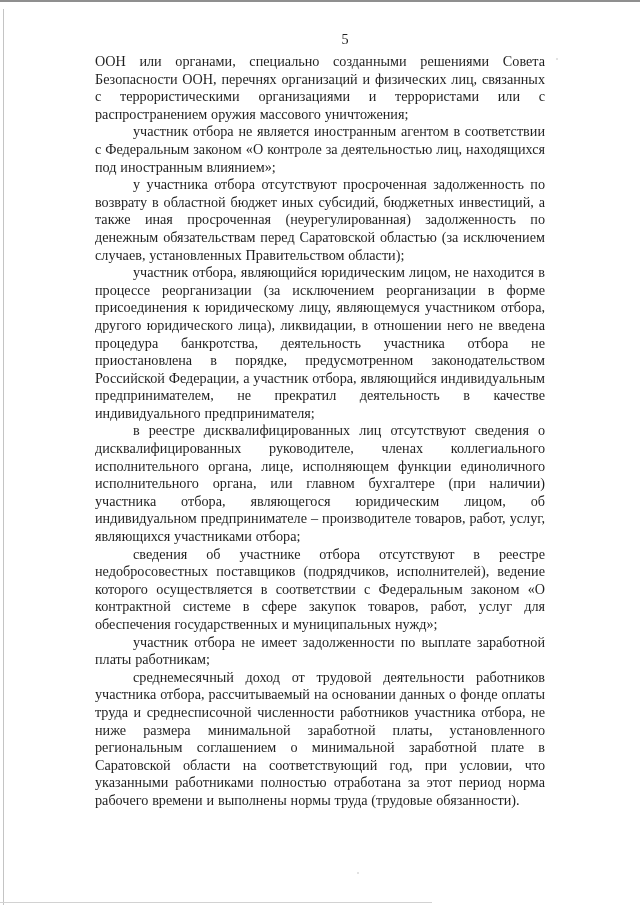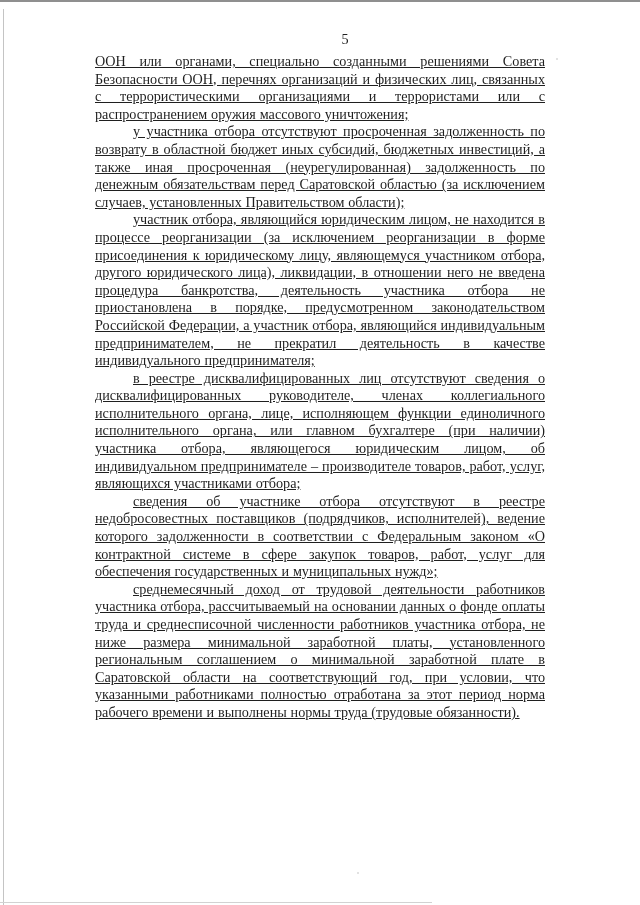--- a/index.html
+++ b/index.html
@@ -55,21 +55,20 @@
     top: 53px; left: 95px;
     width: 450px;
     font-size: 14.2px;
     line-height: 17.6px;
     text-align: justify;
     word-spacing: 0.02em;
   }
   .body-text p {
     margin: 0;
     padding: 0;
-    text-decoration: underline;
   }
   .body-text p.indent {
     text-indent: 38px;
   }
   .artifact-dot {
     position: absolute;
     width: 2px; height: 2px;
     background: #d9d9d9;
     border-radius: 50%;
   }
@@ -81,22 +80,24 @@
 
 <div class="page">
   <div class="edge-top"></div>
   <div class="edge-left"></div>
   <div class="edge-bottom"></div>
 
   <div class="page-number">5</div>
 
   <div class="body-text">
     <p class="para">ООН или органами, специально созданными решениями Совета Безопасности ООН, перечнях организаций и физических лиц, связанных с террористическими организациями и террористами или с распространением оружия массового уничтожения;</p>
+    <p class="para indent">участник отбора не является иностранным агентом в соответствии с Федеральным законом «О контроле за деятельностью лиц, находящихся под иностранным влиянием»;</p>
     <p class="para indent">у участника отбора отсутствуют просроченная задолженность по возврату в областной бюджет иных субсидий, бюджетных инвестиций, а также иная просроченная (неурегулированная) задолженность по денежным обязательствам перед Саратовской областью (за исключением случаев, установленных Правительством области);</p>
     <p class="para indent">участник отбора, являющийся юридическим лицом, не находится в процессе реорганизации (за исключением реорганизации в форме присоединения к юридическому лицу, являющемуся участником отбора, другого юридического лица), ликвидации, в отношении него не введена процедура банкротства, деятельность участника отбора не приостановлена в порядке, предусмотренном законодательством Российской Федерации, а участник отбора, являющийся индивидуальным предпринимателем, не прекратил деятельность в качестве индивидуального предпринимателя;</p>
     <p class="para indent">в реестре дисквалифицированных лиц отсутствуют сведения о дисквалифицированных руководителе, членах коллегиального исполнительного органа, лице, исполняющем функции единоличного исполнительного органа, или главном бухгалтере (при наличии) участника отбора, являющегося юридическим лицом, об индивидуальном предпринимателе – производителе товаров, работ, услуг, являющихся участниками отбора;</p>
-    <p class="para indent">сведения об участнике отбора отсутствуют в реестре недобросовестных поставщиков (подрядчиков, исполнителей), ведение которого задолженности в соответствии с Федеральным законом «О контрактной системе в сфере закупок товаров, работ, услуг для обеспечения государственных и муниципальных нужд»;</p>
+    <p class="para indent">сведения об участнике отбора отсутствуют в реестре недобросовестных поставщиков (подрядчиков, исполнителей), ведение которого осуществляется в соответствии с Федеральным законом «О контрактной системе в сфере закупок товаров, работ, услуг для обеспечения государственных и муниципальных нужд»;</p>
+    <p class="para indent">участник отбора не имеет задолженности по выплате заработной платы работникам;</p>
     <p class="para indent">среднемесячный доход от трудовой деятельности работников участника отбора, рассчитываемый на основании данных о фонде оплаты труда и среднесписочной численности работников участника отбора, не ниже размера минимальной заработной платы, установленного региональным соглашением о минимальной заработной плате в Саратовской области на соответствующий год, при условии, что указанными работниками полностью отработана за этот период норма рабочего времени и выполнены нормы труда (трудовые обязанности).</p>
   </div>
 
   <div class="artifact-dot a1"></div>
   <div class="artifact-dot a2"></div>
 </div>
 
 </body></html>

